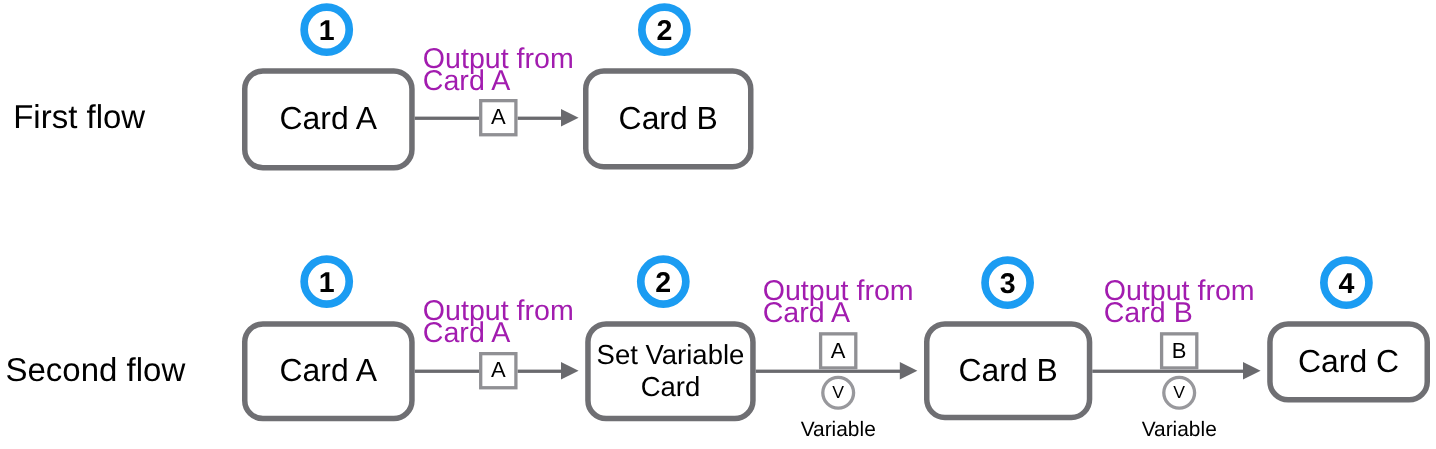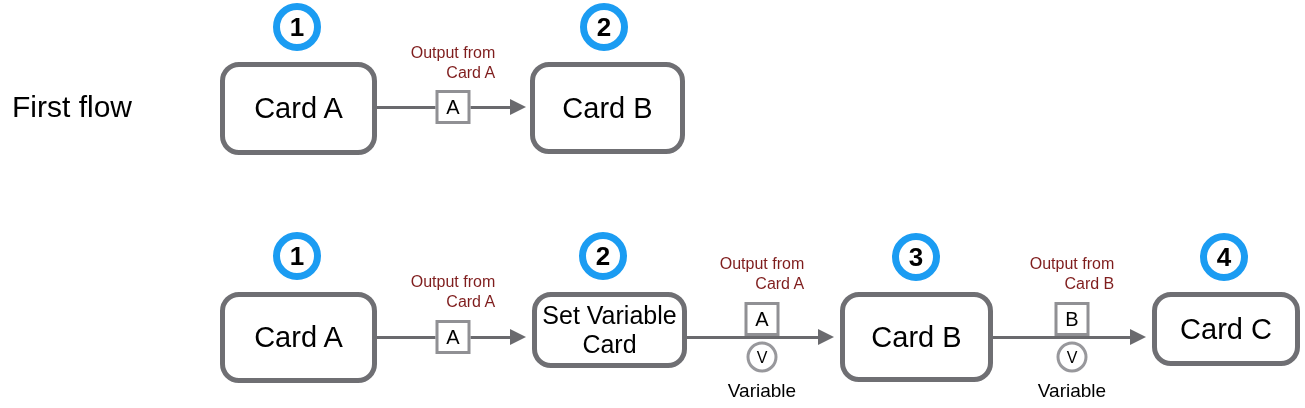--- a/index.html
+++ b/index.html
@@ -90,24 +90,24 @@
     border: 3px solid #98989C;
     display: flex;
     align-items: center;
     justify-content: center;
     font-size: 16px;
     color: #000000;
     transform: translate(-50%, -50%);
   }
   .caption {
     position: absolute;
-    font-size: 16px;
+    font-size: 26px;
     line-height: 20px;
-    text-align: right;
-    color: #7f1d1d;
+    text-align: left;
+    color: #a21caf;
     transform: translateX(-50%);
     white-space: nowrap;
   }
   .varlabel {
     position: absolute;
     font-size: 19px;
     text-align: center;
     color: #000000;
     transform: translateX(-50%);
     white-space: nowrap;
@@ -131,36 +131,37 @@
   </div>
   <div class="hline" style="left:377px; top:106px; width:134px;"></div>
   <div class="arrowhead" style="left:510px; top:99px;"></div>
   <div class="port" style="left:453px; top:107px;">A</div>
 
   <div class="badge" style="left:604px; top:27px;">2</div>
   <div class="card" style="left:530px; top:62px; width:155px; height:92px;">
     <span>Card B</span>
   </div>
 
+  <div class="rowlabel" style="left:5px; top:321px;">Second flow</div>
 
   <div class="badge" style="left:297px; top:256px;">1</div>
   <div class="card" style="left:220px; top:292px; width:157px; height:91px;">
     <span>Card A</span>
   </div>
 
   <div class="caption" style="left:453px; top:272px;">
     <div>Output from</div>
     <div>Card A</div>
   </div>
   <div class="hline" style="left:377px; top:336px; width:134px;"></div>
   <div class="arrowhead" style="left:510px; top:329px;"></div>
   <div class="port" style="left:453px; top:337px;">A</div>
 
   <div class="badge" style="left:603px; top:256px;">2</div>
-  <div class="card small-text" style="left:532px; top:292px; width:155px; height:76px;">
+  <div class="card small-text" style="left:532px; top:292px; width:155px; height:91px;">
     <span>
       <span>Set Variable</span><br>
       <span>Card</span>
     </span>
   </div>
 
   <div class="caption" style="left:762px; top:254px;">
     <div>Output from</div>
     <div>Card A</div>
   </div>

